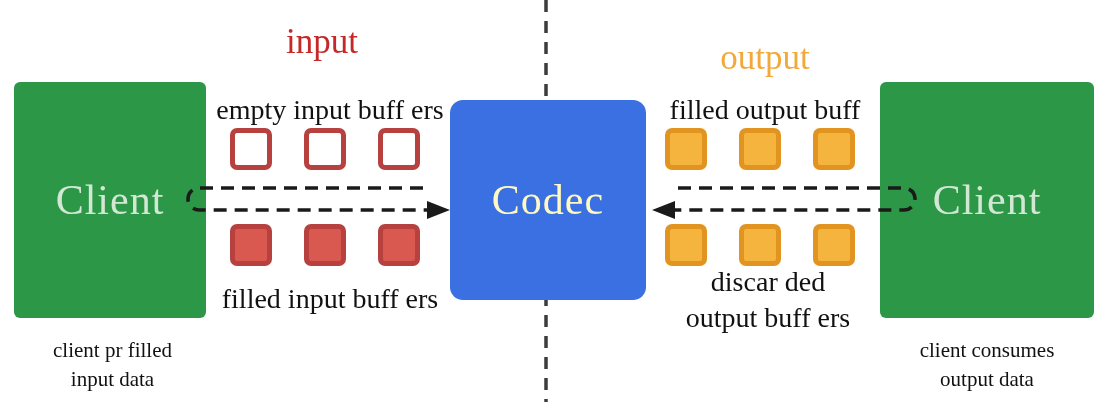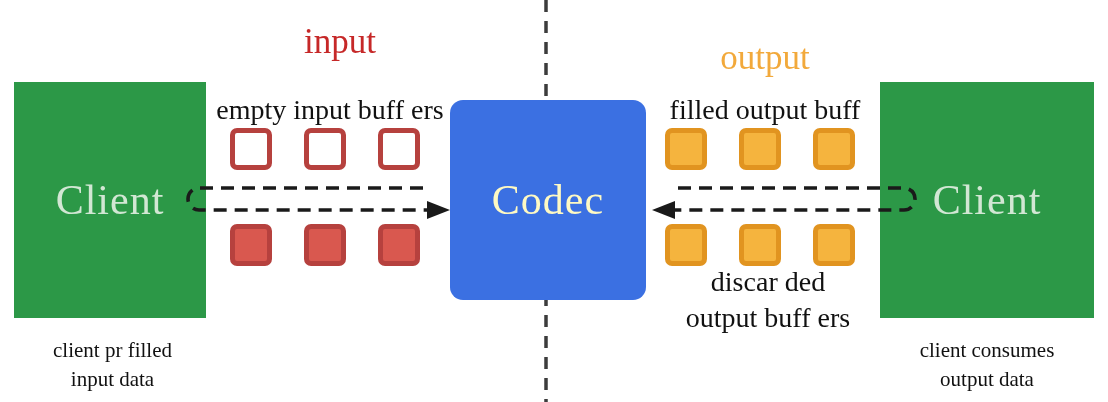--- a/index.html
+++ b/index.html
@@ -8,21 +8,21 @@
     width:1108px;height:402px;
     background:#ffffff;
     font-family:"Liberation Serif","DejaVu Serif",serif;
     overflow:hidden;
   }
   .abs{position:absolute;}
 
   
   .client-box{
     background:#2c9847;
-    border-radius:0;
+    border-radius:6px;
     display:flex;align-items:center;justify-content:center;
   }
   .client-box .big-label{
     color:#d2e7d4;font-size:42px;letter-spacing:1px;
   }
   .codec-box{
     background:#3b70e2;
     border-radius:13px;
     display:flex;align-items:center;justify-content:center;
   }
@@ -50,21 +50,21 @@
 </style>
 </head>
 <body>
 
 <div class="stage">
 
   <svg class="abs" style="left:541px;top:0;" width="10" height="402">
     <line x1="5" y1="0" x2="5" y2="402" stroke="#3c3c3c" stroke-width="3.5" stroke-dasharray="12 9"></line>
   </svg>
 
-  <div class="abs section-title title-input" style="left:240px;top:22px;width:200px;">input</div>
+  <div class="abs section-title title-input" style="left:222px;top:22px;width:200px;">input</div>
   <div class="abs section-title title-output" style="left:665px;top:38px;width:200px;">output</div>
 
   <div class="abs client-box" style="left:14px;top:82px;width:192px;height:236px;">
     <span class="big-label">Client</span>
   </div>
   <div class="abs caption" style="left:0px;top:336px;width:225px;">
     <div>client pr filled</div>
     <div>input data</div>
   </div>
 
@@ -87,20 +87,21 @@
     <div class="sq empty-in"></div>
     <div class="sq empty-in"></div>
   </div>
 
   <div class="abs buf-row" style="left:230px;top:224px;">
     <div class="sq filled-in"></div>
     <div class="sq filled-in"></div>
     <div class="sq filled-in"></div>
   </div>
 
+  <div class="abs buf-label" style="left:215px;top:281px;width:230px;">filled input buff ers</div>
 
   <div class="abs buf-label" style="left:650px;top:92px;width:230px;">filled output buff ers</div>
 
   <div class="abs buf-row" style="left:665px;top:128px;">
     <div class="sq out"></div>
     <div class="sq out"></div>
     <div class="sq out"></div>
   </div>
 
   <div class="abs buf-row" style="left:665px;top:224px;">

